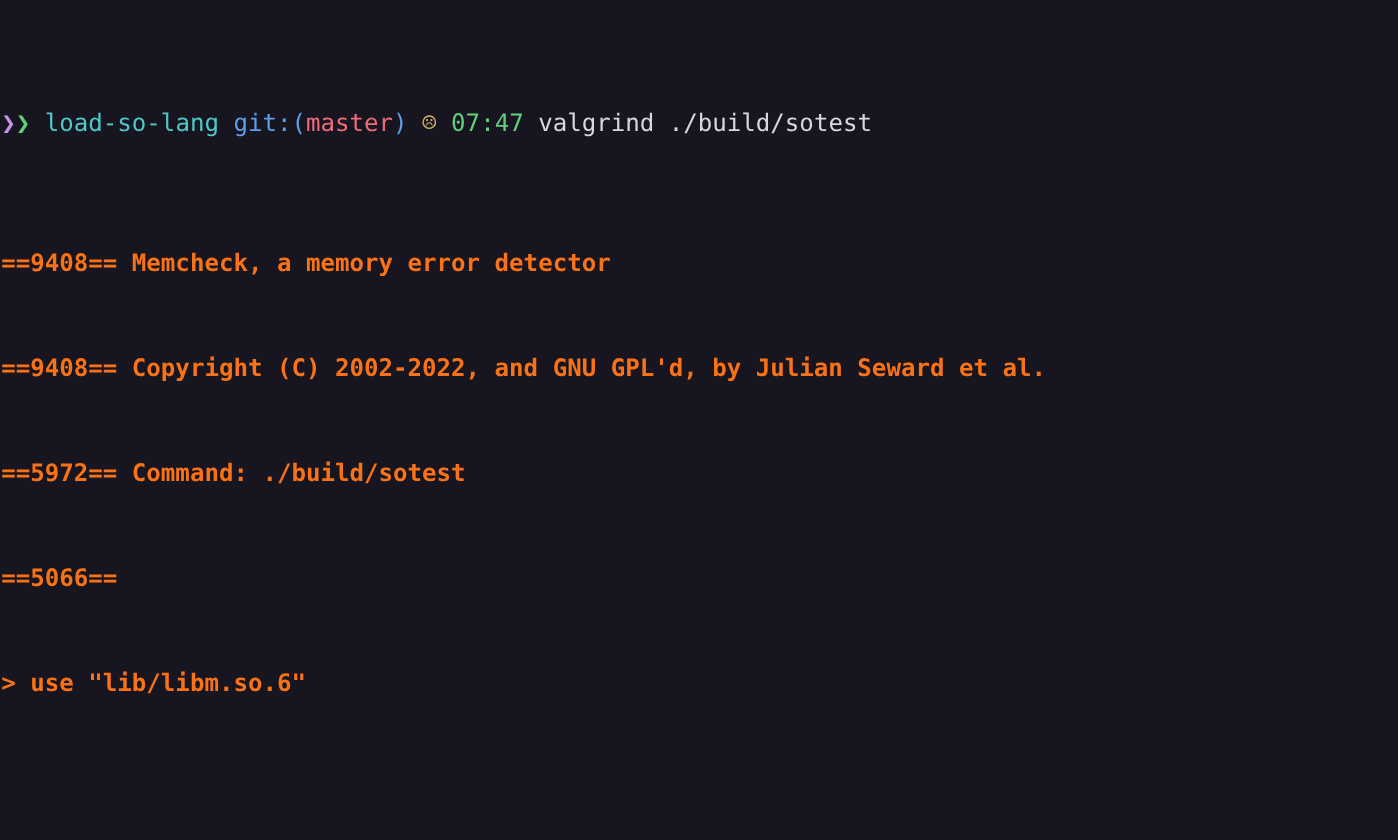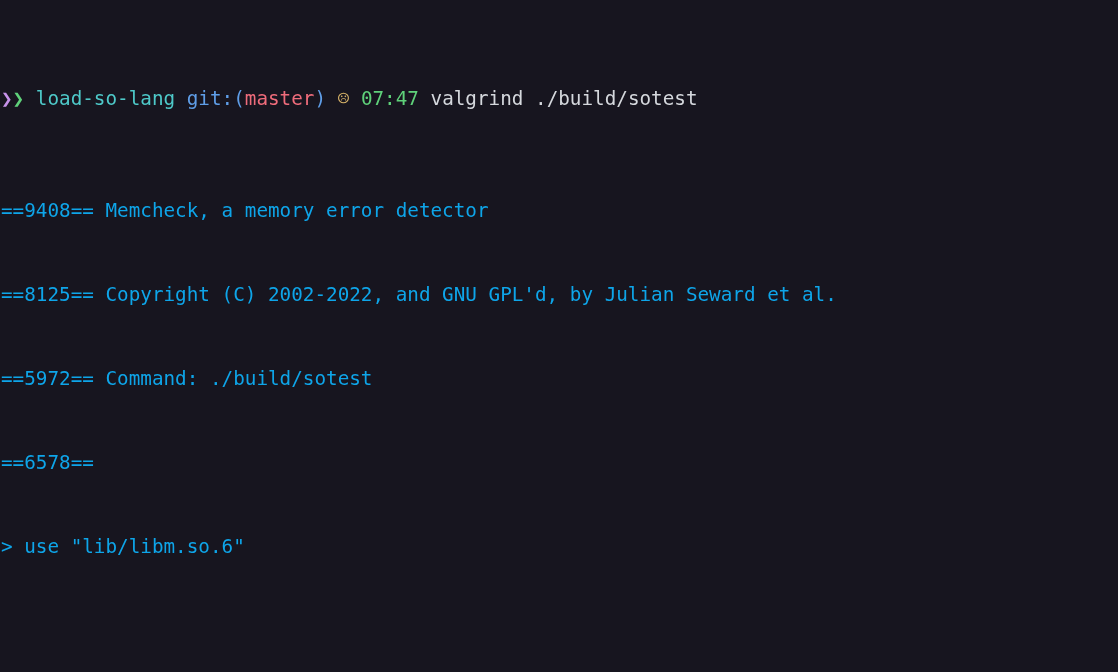--- a/index.html
+++ b/index.html
@@ -34,33 +34,33 @@
   .seg { white-space: pre; }
   
   .c-arrow1 { color: #c792ea; }
   .c-arrow2 { color: #5fd17a; }
   .c-path   { color: #4ec9c9; }
   .c-git    { color: #5f9ee8; }
   .c-branch { color: #ef6c7b; }
   .c-emoji  { color: #d6b268; }
   .c-time   { color: #5fd17a; }
   .c-cmd    { color: #d5d8dd; }
-  .c-out    { color: #0ea5e9; }
+  .c-out    { color: #f97316; font-weight: bold; }
 </style>
 </head>
 <body>
 
 <div id="terminal">
 
   <div class="line"><span class="seg c-arrow1">❯</span><span class="seg c-arrow2">❯</span><span class="seg"> </span><span class="seg c-path">load-so-lang</span><span class="seg"> </span><span class="seg c-git">git:(</span><span class="seg c-branch">master</span><span class="seg c-git">)</span><span class="seg"> </span><span class="seg c-emoji">☹</span><span class="seg"> </span><span class="seg c-time">07:47</span><span class="seg"> </span><span class="seg c-cmd">valgrind ./build/sotest</span></div>
 
   <div class="line c-out">==9408== Memcheck, a memory error detector</div>
-  <div class="line c-out">==8125== Copyright (C) 2002-2022, and GNU GPL'd, by Julian Seward et al.</div>
+  <div class="line c-out">==9408== Copyright (C) 2002-2022, and GNU GPL'd, by Julian Seward et al.</div>
   <div class="line c-out">==5972== Command: ./build/sotest</div>
-  <div class="line c-out">==6578== </div>
+  <div class="line c-out">==5066== </div>
   <div class="line c-out">&gt; use "lib/libm.so.6"</div>
   
   
   
   
   
   
   
   
   

